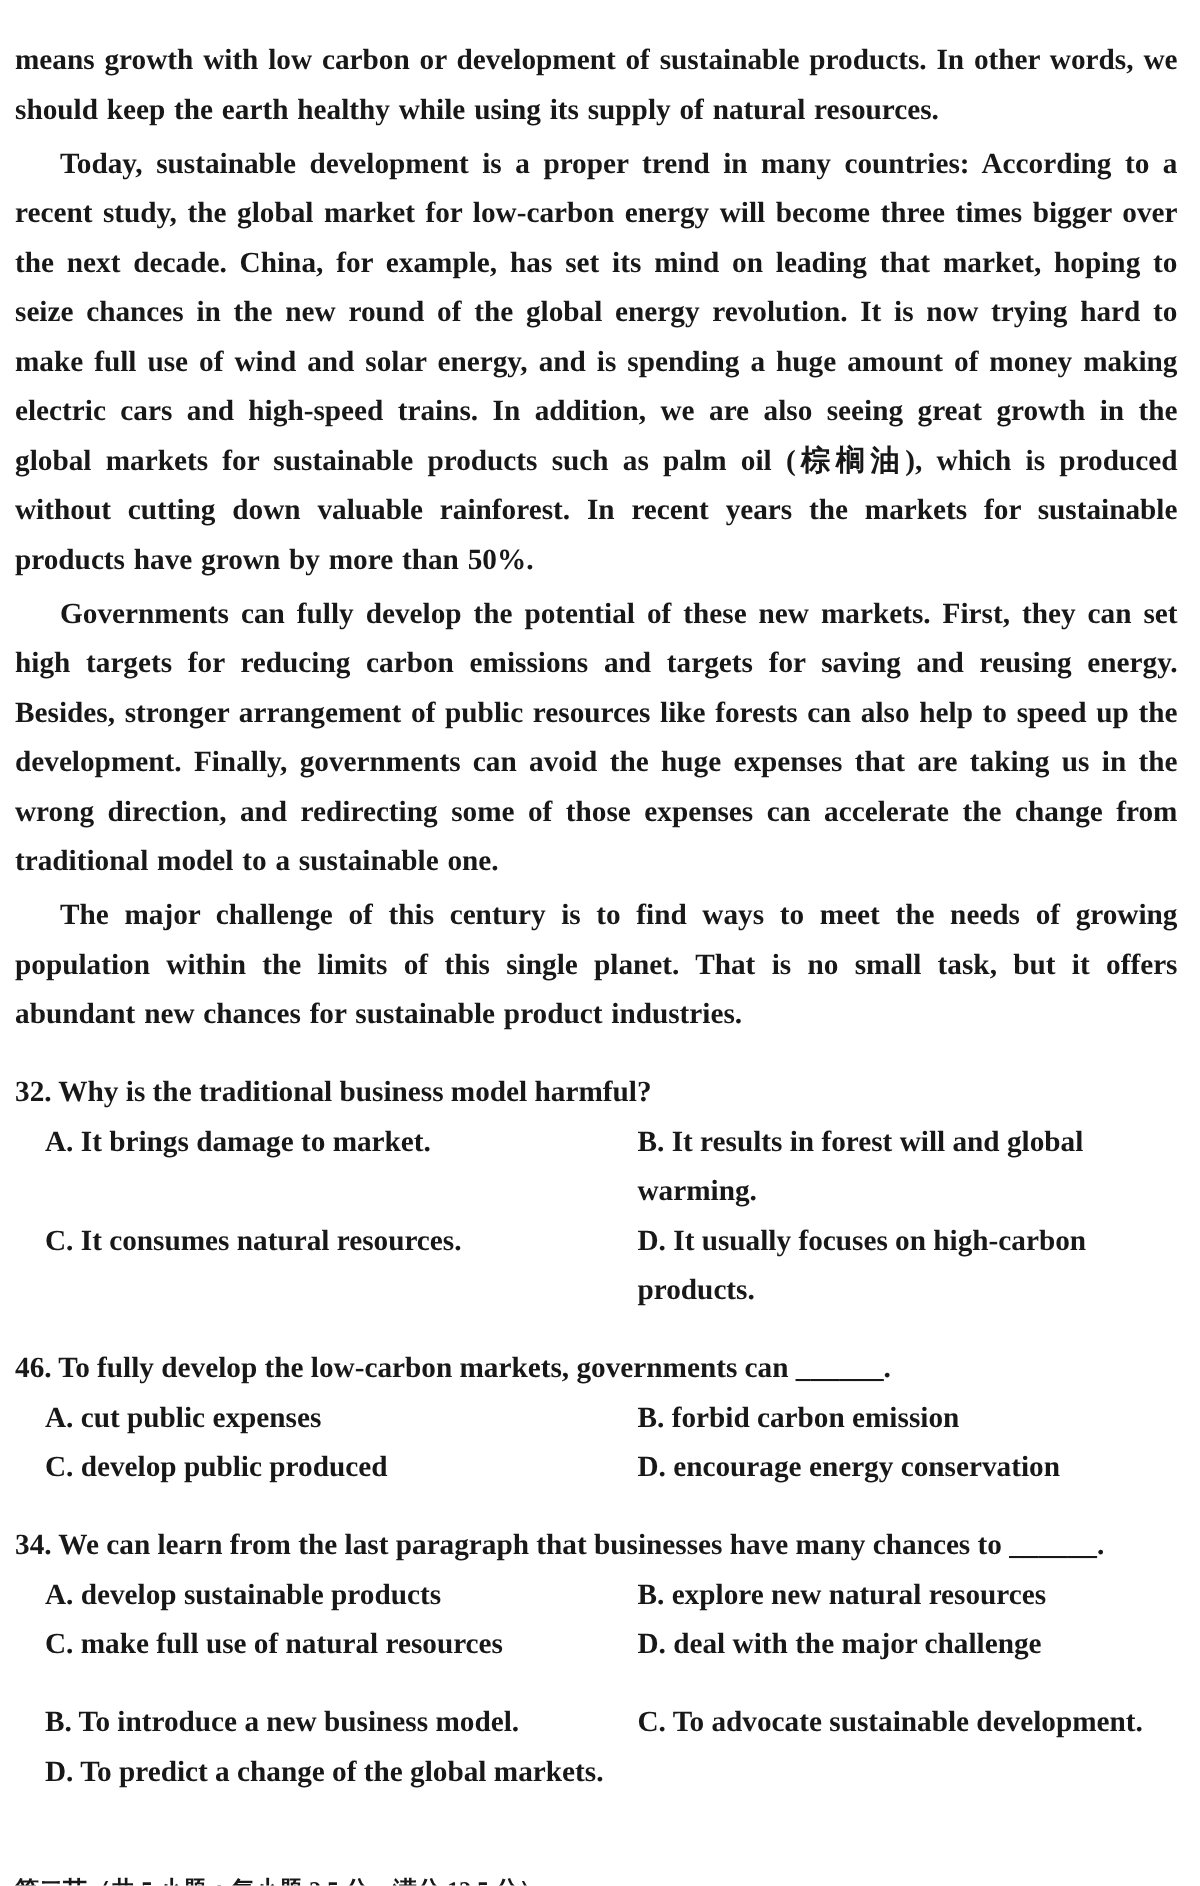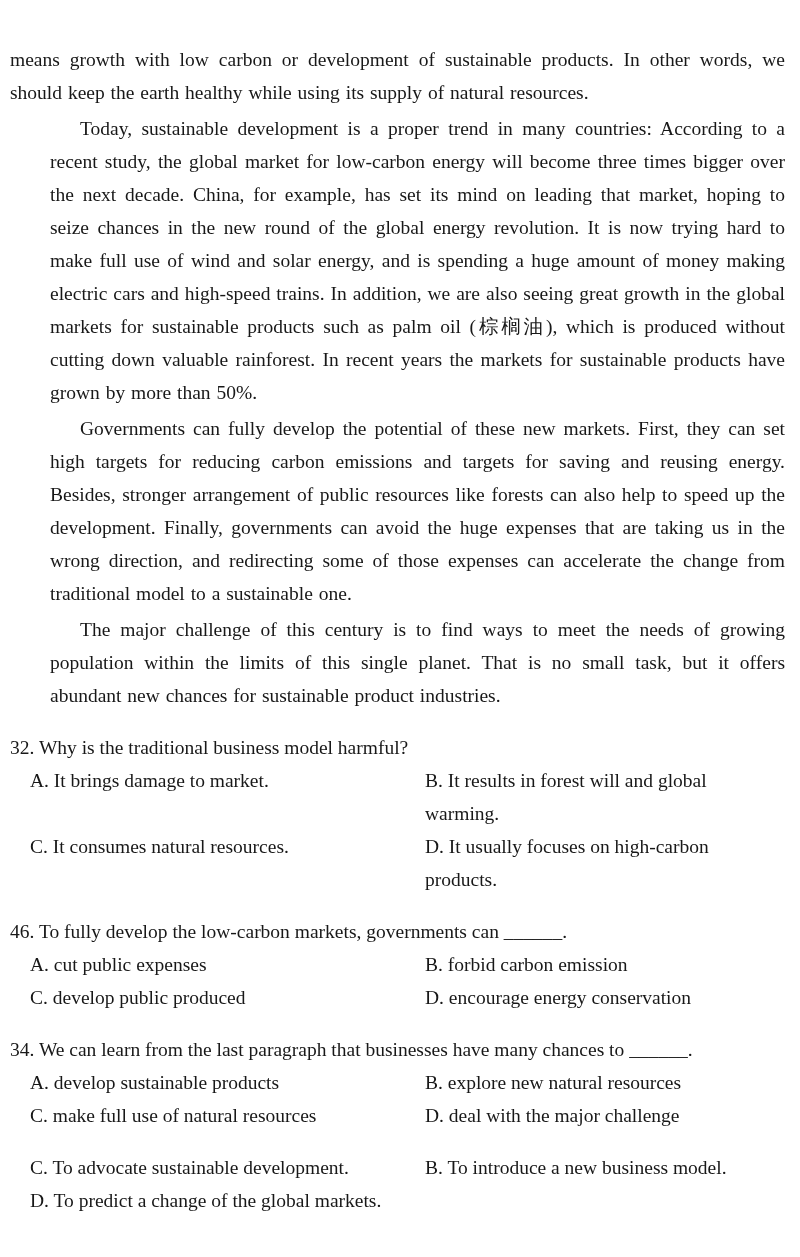--- a/index.html
+++ b/index.html
@@ -8,31 +8,32 @@
     width: 800px;
     height: 1257px;
     background: #ffffff;
     color: #181818;
     font-family: "Liberation Serif", "DejaVu Serif", serif;
     overflow: hidden;
   }
   .page {
     width: 800px;
     height: 1257px;
-    padding: 43px 15px 0 10px;
+    padding: 24px 15px 0 10px;
     position: relative;
+    font-weight: bold;
   }
   .para {
     font-size: 19.5px;
     line-height: 33px;
     text-align: justify;
     margin: 0 0 3px 0;
     word-spacing: 1px;
   }
-  .para.indent { text-indent: 30px; margin-left: 40px; }
+  .para.indent { text-indent: 30px; }
   .question { margin-top: 19px; }
   .stem {
     font-size: 19.5px;
     line-height: 33px;
   }
   .options {
     display: grid;
     grid-template-columns: 395px 1fr;
     padding-left: 20px;
   }
@@ -89,22 +90,22 @@
     <div class="options">
       <div class="opt">A. develop sustainable products</div>
       <div class="opt">B. explore new natural resources</div>
       <div class="opt">C. make full use of natural resources</div>
       <div class="opt">D. deal with the major challenge</div>
     </div>
   </div>
 
   <div class="question">
     <div class="options">
+      <div class="opt">B. To introduce a new business model.</div>
       <div class="opt">C. To advocate sustainable development.</div>
-      <div class="opt">B. To introduce a new business model.</div>
       <div class="opt">D. To predict a change of the global markets.</div>
     </div>
   </div>
 
   <div class="section2">
     <div class="section2-heading">第二节（共 5 小题；每小题 2.5 分，满分 12.5 分）</div>
     <p class="section2-instructions">阅读下面短文，从短文后的选项中选出能填入空白处的最佳选项，选项中有两项为多余选项。</p>
   </div>
 
 </div>

